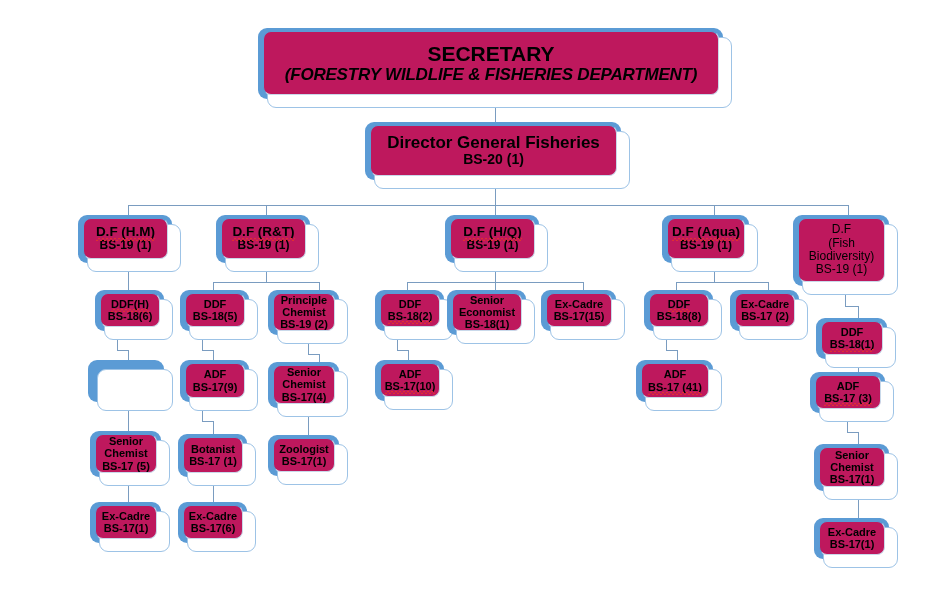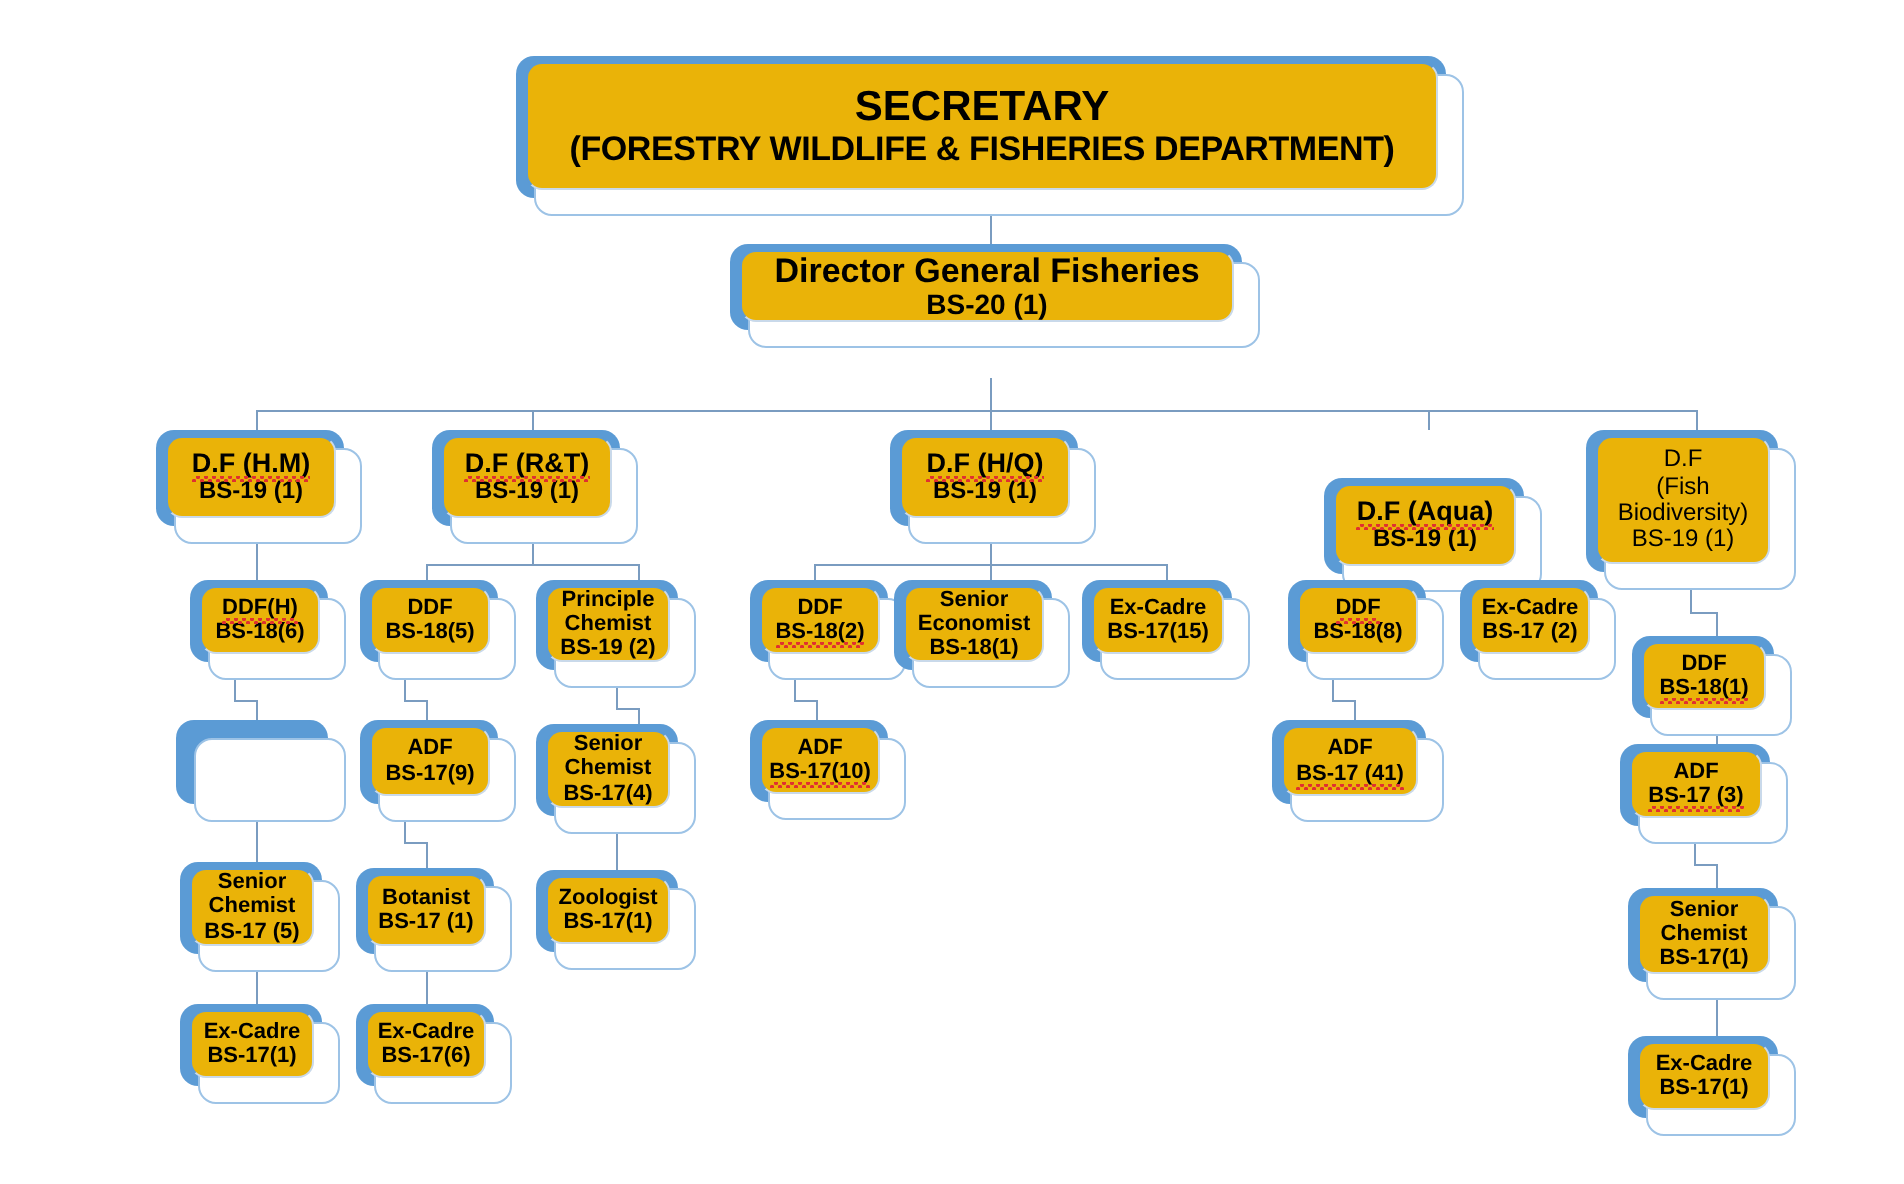--- a/index.html
+++ b/index.html
@@ -54,21 +54,21 @@
     border: 1px solid #9dc3e6;
     border-radius: 9px;
   }
   
   .node .face {
     position: absolute;
     left: 5px;
     top: 3px;
     right: 13px;
     bottom: 13px;
-    background: #eab308;
+    background: #be185d;
     border: 1px solid #c9d9ea;
     border-top-color: #5b9bd5;
     border-left-color: #5b9bd5;
     border-radius: 8px;
     display: flex;
     flex-direction: column;
     align-items: center;
     justify-content: center;
     text-align: center;
     color: #000000;
@@ -76,21 +76,21 @@
     padding: 1px 2px;
     box-sizing: border-box;
     overflow: hidden;
   }
   .node .face .l1 { display: block; }
   .node .face .l2 { display: block; }
   .node .face .l3 { display: block; }
 
   
   .t-sec   .face { font-size: 21px; font-weight: bold; }
-  .t-sec   .face .l2 { font-size: 17px; font-weight: bold; letter-spacing: -0.2px; }
+  .t-sec   .face .l2 { font-size: 17px; font-weight: bold; letter-spacing: -0.2px; font-style: italic; }
   .t-dg    .face { font-size: 17px; font-weight: bold; }
   .t-dg    .face .l2 { font-size: 14px; font-weight: bold; }
   .t-df    .face { font-size: 13.5px; font-weight: bold; }
   .t-df    .face .l2,
   .t-df    .face .l3 { font-size: 12px; font-weight: bold; }
   .t-df-sm .face { font-size: 12px; font-weight: normal; }
   .t-lvl   .face { font-size: 11px; font-weight: bold; }
   .t-lvl   .face .l2,
   .t-lvl   .face .l3 { font-size: 11px; font-weight: bold; }
 
@@ -193,21 +193,21 @@
 
   <div class="node t-sec" style="left:258px; top:28px; width:474px; height:80px;">
     <div class="plate"></div>
     <div class="card"></div>
     <div class="face">
       <span class="l1">SECRETARY</span>
       <span class="l2">(FORESTRY WILDLIFE  &amp; FISHERIES DEPARTMENT)</span>
     </div>
   </div>
 
-  <div class="node t-dg" style="left:365px; top:122px; width:265px; height:52px;">
+  <div class="node t-dg" style="left:365px; top:122px; width:265px; height:67px;">
     <div class="plate"></div>
     <div class="card"></div>
     <div class="face">
       <span class="l1">Director General Fisheries</span>
       <span class="l2">BS-20 (1)</span>
     </div>
   </div>
 
   <div class="node t-df" style="left:78px; top:215px; width:103px; height:57px;">
     <div class="plate"></div>
@@ -229,21 +229,21 @@
 
   <div class="node t-df" style="left:445px; top:215px; width:103px; height:57px;">
     <div class="plate"></div>
     <div class="card"></div>
     <div class="face">
       <span class="l1 sq">D.F (H/Q)</span>
       <span class="l2">BS-19 (1)</span>
     </div>
   </div>
 
-  <div class="node t-df" style="left:662px; top:215px; width:109px; height:57px;margin-top:24px;">
+  <div class="node t-df" style="left:662px; top:215px; width:96px; height:57px;">
     <div class="plate"></div>
     <div class="card"></div>
     <div class="face">
       <span class="l1 sq">D.F (Aqua)</span>
       <span class="l2">BS-19 (1)</span>
     </div>
   </div>
 
   <div class="node t-df-sm" style="left:793px; top:215px; width:105px; height:80px;">
     <div class="plate"></div>

